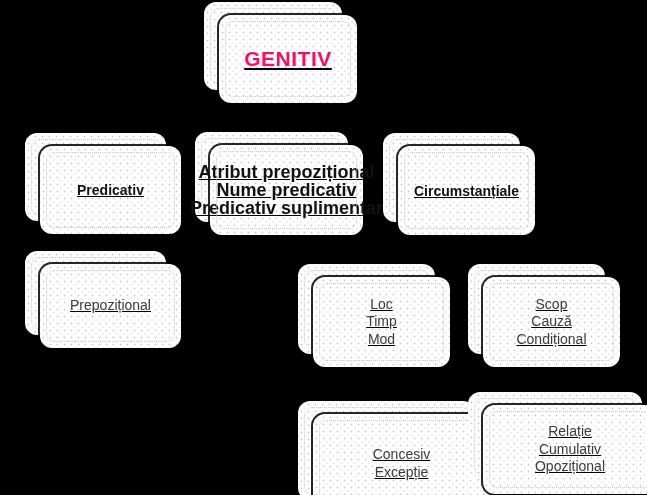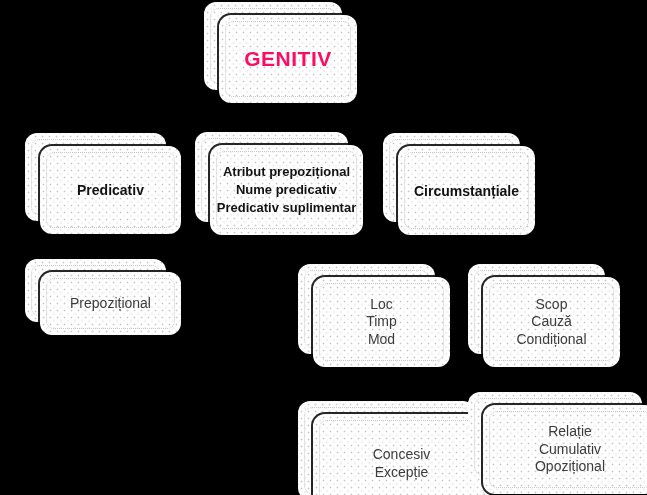--- a/index.html
+++ b/index.html
@@ -40,50 +40,51 @@
     left: 0;
     top: 0;
     width: 100%;
     height: 100%;
     box-shadow: 0 0 0 2px rgba(0,0,0,0.85);
     display: flex;
     flex-direction: column;
     align-items: center;
     justify-content: center;
     text-align: center;
+    text-decoration: underline;
   }
   .line { white-space: nowrap; }
 
   
   .t-title .line {
     font-weight: bold;
     font-size: 21px;
     letter-spacing: 0.5px;
     color: #fb0d63;
   }
   .t-bold .line {
     font-weight: bold;
     font-size: 14px;
     line-height: 18px;
     color: #121212;
   }
-  .t-bold.tight .line { font-size: 13px; }
+  .t-bold.tight .line { font-size: 18px; }
   .t-reg .line {
     font-weight: normal;
     font-size: 14px;
     line-height: 17.5px;
     color: #3c3c3c;
   }
 
   
   .n0 { left: 219px; top: 15px;  width: 138px; height: 88px; }
   .n1 { left: 40px;  top: 146px; width: 141px; height: 88px; }
   .n2 { left: 210px; top: 145px; width: 153px; height: 90px; }
   .n3 { left: 398px; top: 146px; width: 137px; height: 89px; }
-  .n4 { left: 40px;  top: 272px; width: 141px; height: 63px; }
+  .n4 { left: 40px;  top: 264px; width: 141px; height: 84px; }
   .n5 { left: 313px; top: 277px; width: 137px; height: 90px; }
   .n6 { left: 483px; top: 277px; width: 137px; height: 90px; }
   .n7 { left: 313px; top: 414px; width: 137px; height: 99px; padding-left: 40px; }
   .n8 { left: 483px; top: 405px; width: 137px; height: 89px; padding-left: 37px; }
 </style>
 </head>
 <body>
 
 <div class="canvas">
 

